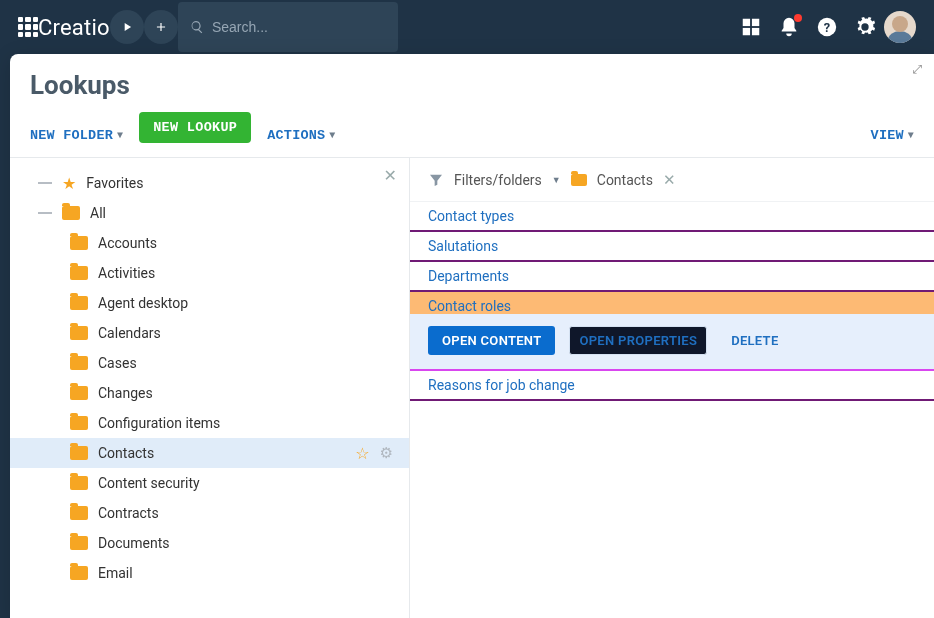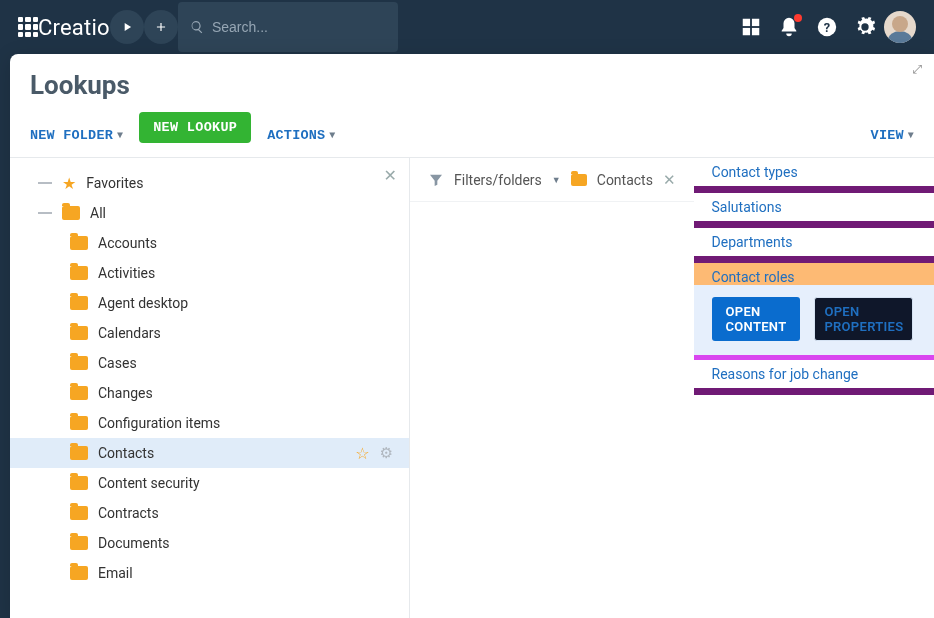--- a/index.html
+++ b/index.html
@@ -44,32 +44,32 @@
   .tree-row.selected { background:#e0ecf9; }
   .collapse-icon { width:14px; height:2px; background:#b7bdc4; flex-shrink:0;}
   .folder-icon { width:18px; height:14px; background:#f6a623; border-radius:2px; position:relative; flex-shrink:0;}
   .folder-icon.open::before{content:""; position:absolute; left:0; top:-3px; width:8px; height:3px; background:#f6a623; border-radius:2px 2px 0 0;}
   .star-icon { color:#f6a623; font-size:16px; flex-shrink:0;}
   .star-outline { color:#f6a623; font-size:16px; flex-shrink:0;}
   .row-spacer{flex:1;}
   .gear-mini{color:#b0b7bf; font-size:15px;}
 
   
-  .main { flex:1; display:flex; flex-direction:row; overflow:hidden;}
+  .main { flex:1; display:flex; flex-direction:column; overflow:hidden;}
   .filter-bar { height: 44px; display:flex; align-items:center; padding:0 18px; gap:10px; border-bottom: 1px solid #f0f2f4; color:#555; font-size:14px;}
   .filter-bar .tag-icon{color:#8896a3;}
   .filter-bar .folder-small{width:16px; height:12px; background:#f6a623; border-radius:2px; position:relative;}
   .filter-bar .folder-small::before{content:""; position:absolute; left:0; top:-3px; width:7px; height:3px; background:#f6a623; border-radius:2px 2px 0 0;}
   .filter-bar .remove-chip{color:#9aa; font-size:15px; cursor:pointer; font-weight:300;}
   .caret{font-size:9px; color:#6e7d8c;}
 
-  .list-row { padding: 6px 18px; border-bottom: 7px solid #701a75; cursor:pointer;}
+  .list-row { padding: 6px 18px; border-bottom: 2px solid #701a75; cursor:pointer;}
   .list-row a { color:#1f6fc0; font-size:14px; text-decoration:none; }
   .list-row.active { background:#fdba74; border-bottom:0; padding-bottom:0;}
-  .row-actions { background:#e6effc; padding: 12px 18px 14px; display:flex; gap:14px; align-items:center; border-bottom:5px solid #d946ef; position:relative;}
+  .row-actions { background:#e6effc; padding: 12px 18px 14px; display:flex; gap:14px; align-items:center; border-bottom:2px solid #d946ef; position:relative;}
   .row-actions .primary { background:#0a6cce; color:#fff; padding:7px 14px; border-radius:3px; font-weight:600; font-size:13px; letter-spacing:.3px; cursor:pointer;}
   .row-actions .secondary { color:#1f6fc0; font-weight:600; font-size:13px; letter-spacing:.3px; cursor:pointer; padding:7px 10px; border-radius:3px;}
   .row-actions .secondary.hovered { background:#0f172a; border:1px solid #d5e2f2; padding:6px 9px;}
 </style>
 </head>
 <body>
 
 <div class="topbar">
   <div class="apps-grid">
     <span></span>

